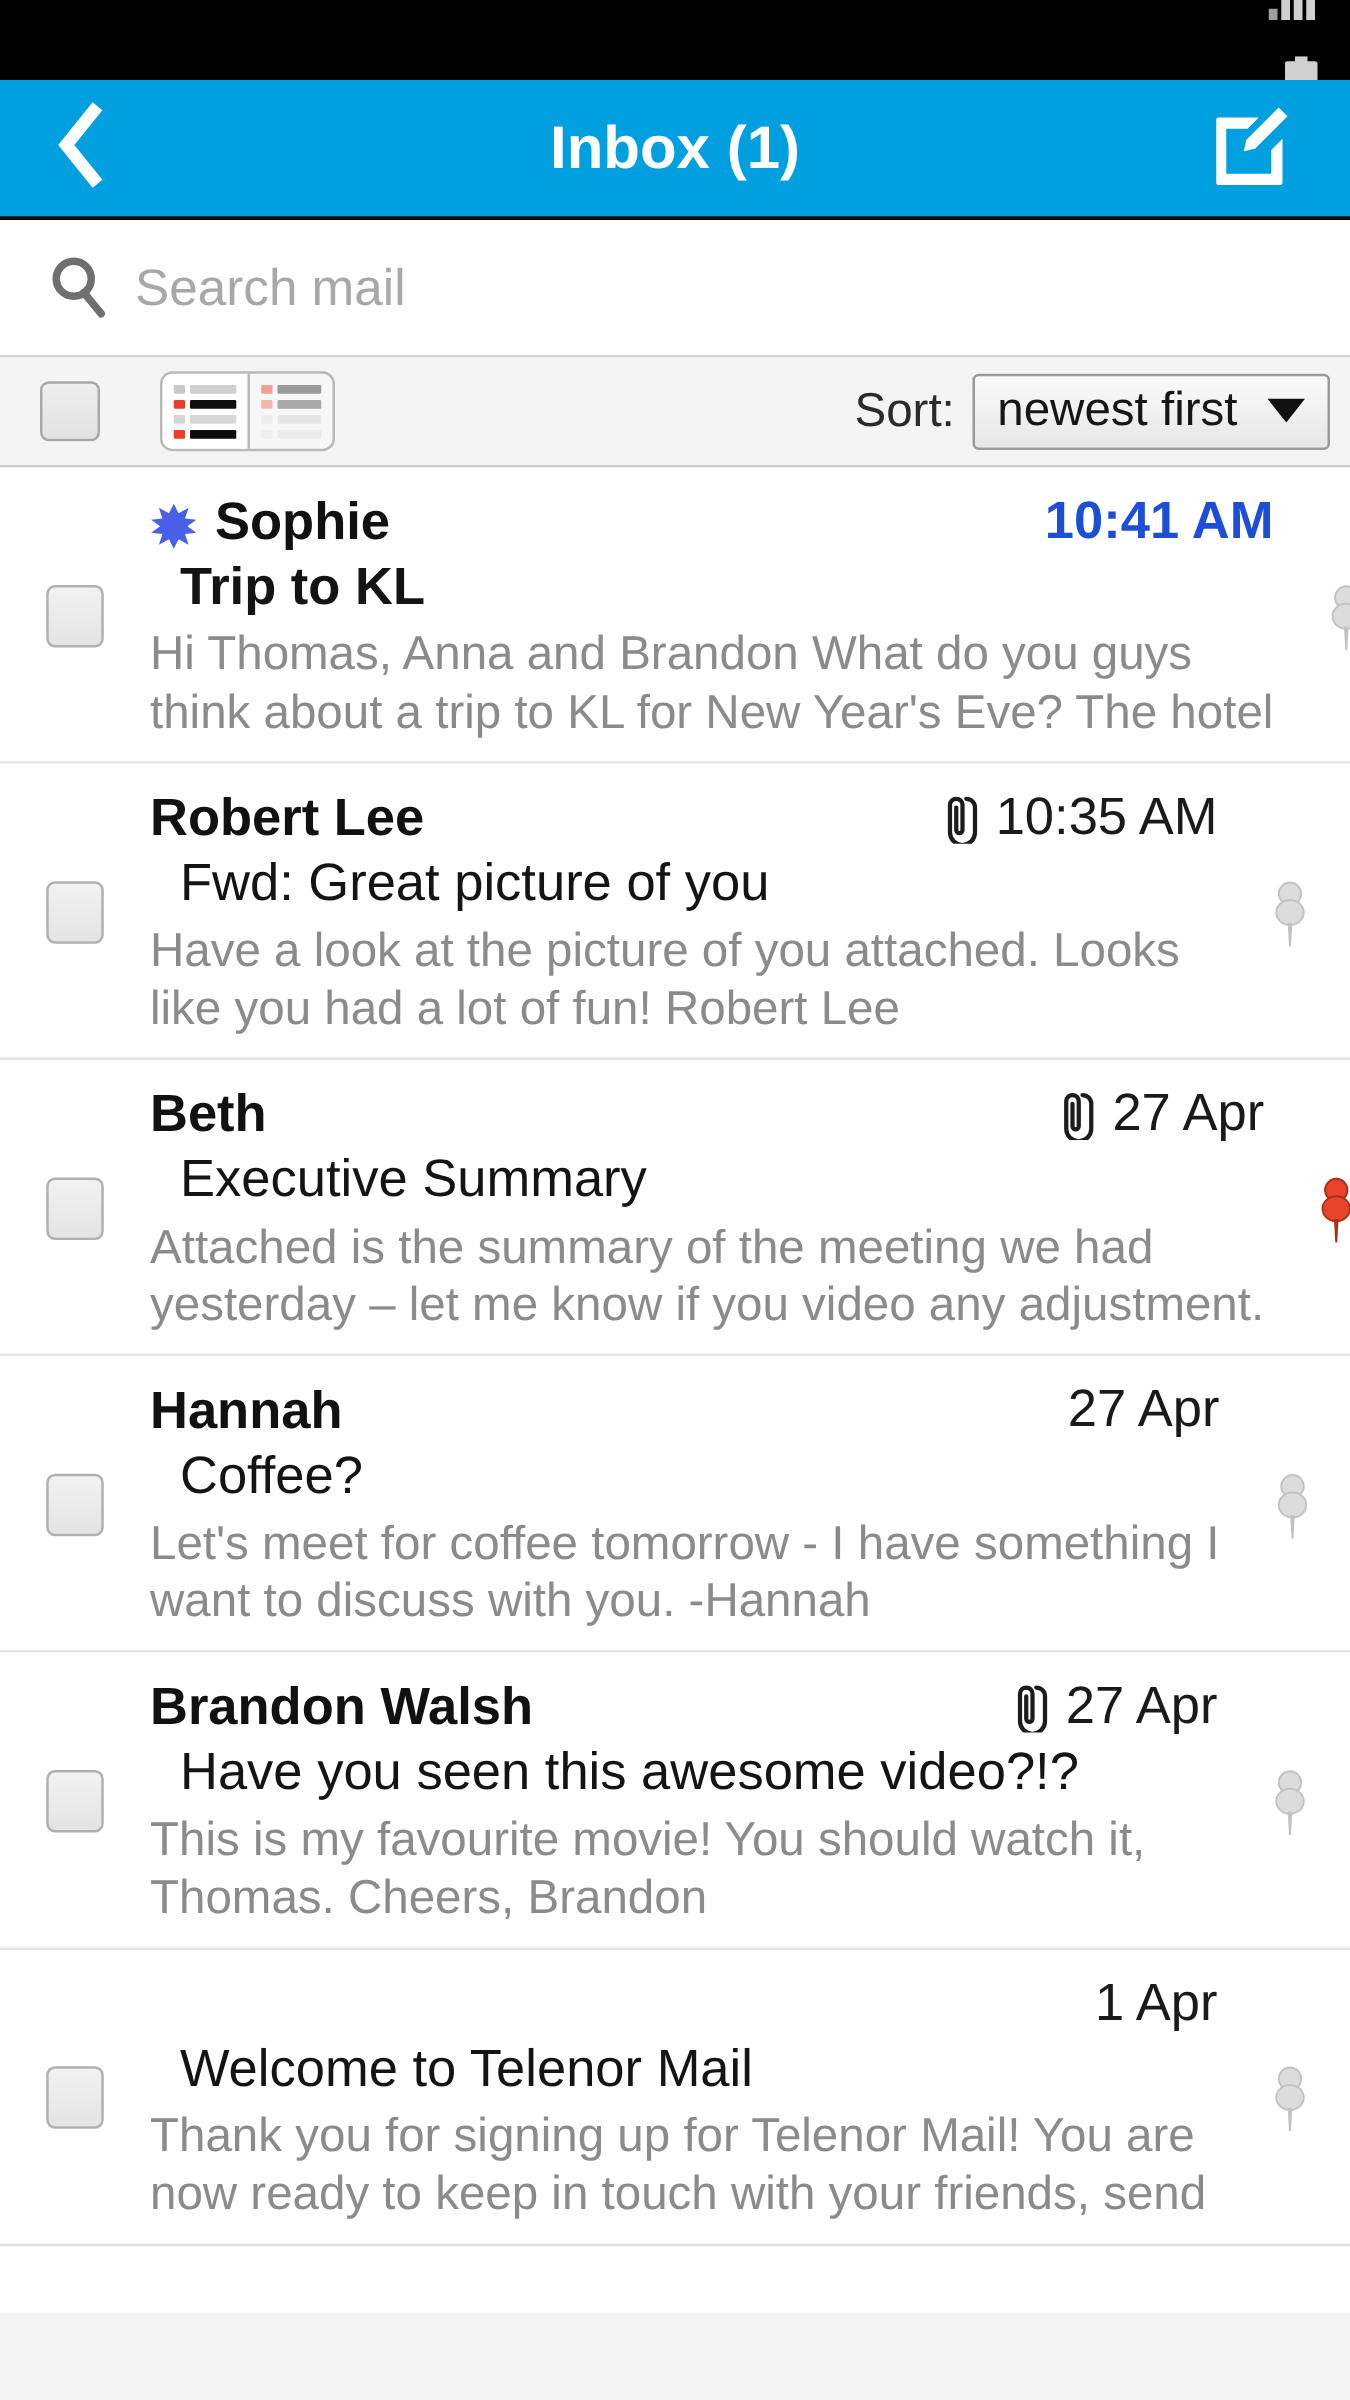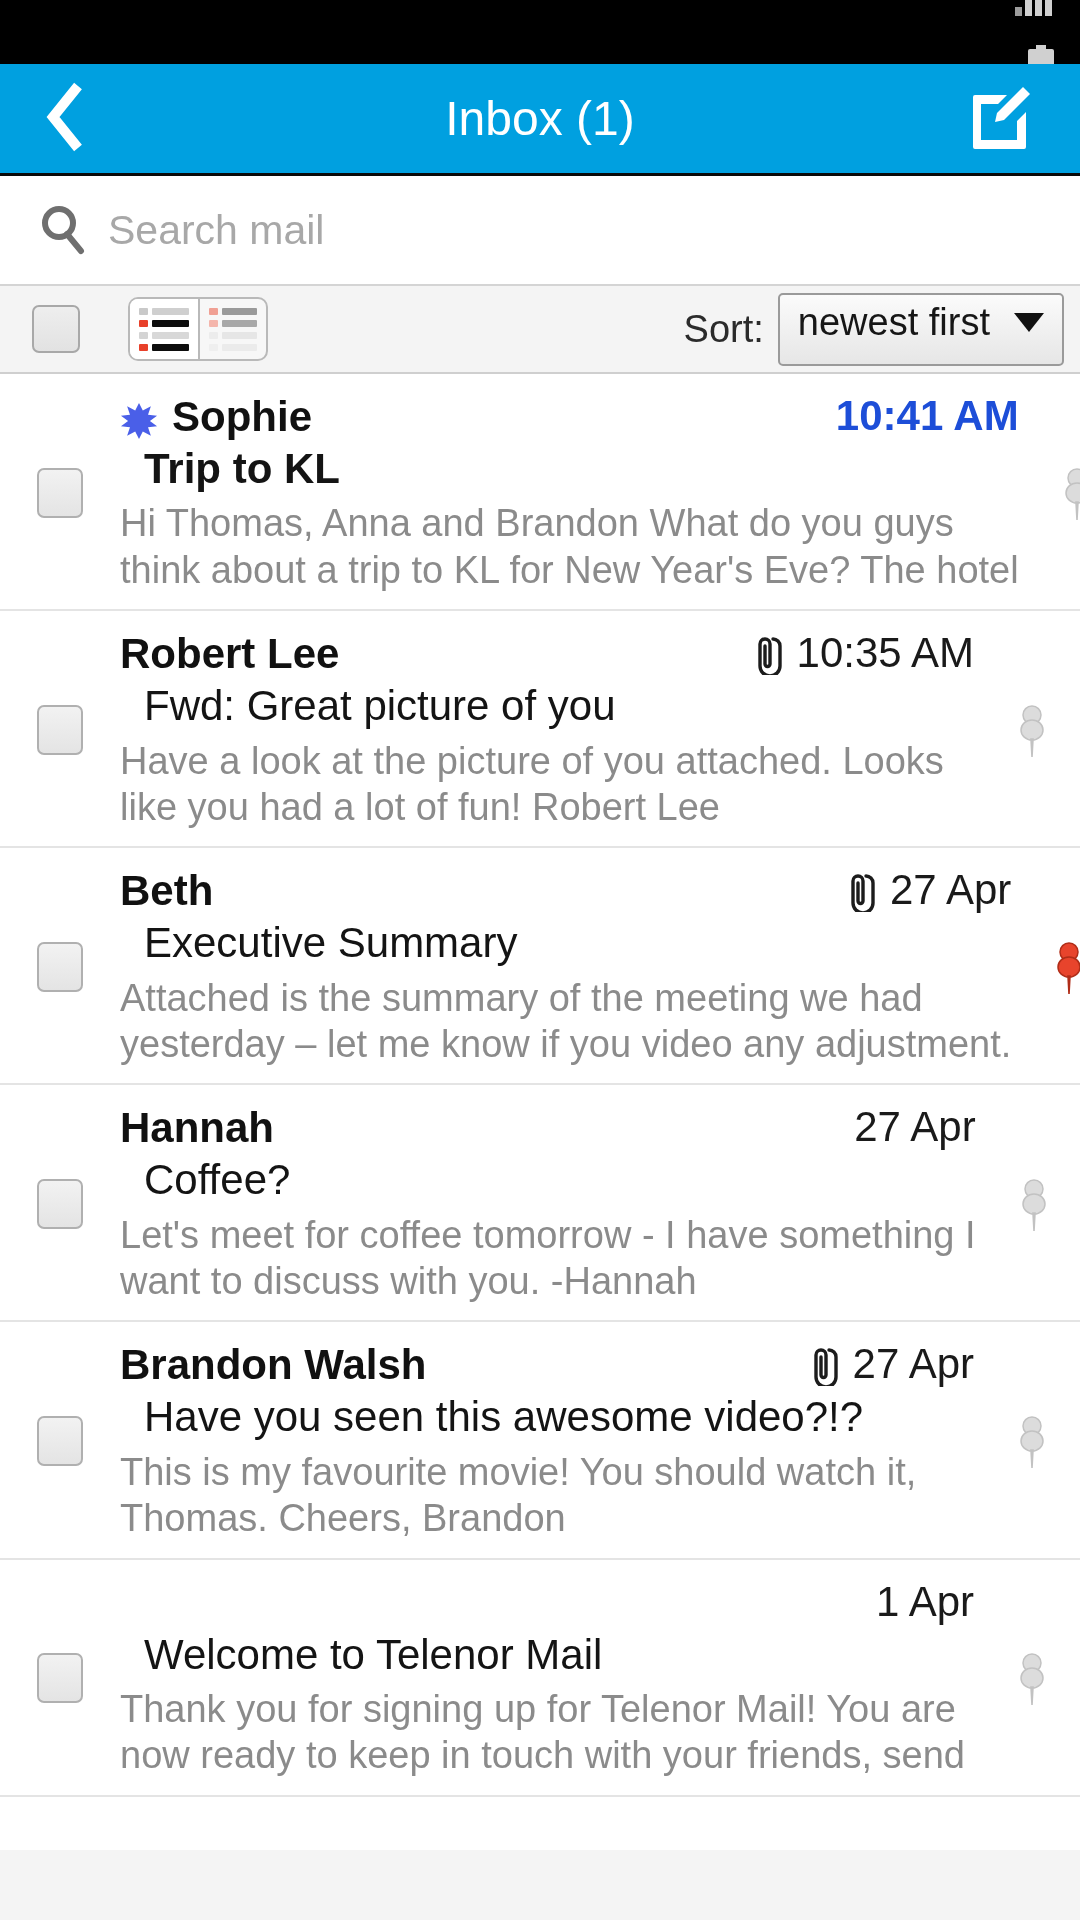--- a/index.html
+++ b/index.html
@@ -25,21 +25,21 @@
 
   
   .appbar {
     height:112px; background:#00a0e0; position:relative;
     display:flex; align-items:center; flex:0 0 112px;
     border-bottom:3px solid #0a0a0a;
   }
   .back-btn { width:130px; height:112px; display:flex; align-items:center; justify-content:center; }
   .appbar-title {
     position:absolute; left:0; right:0; text-align:center;
-    color:#ffffff; font-size:48px; font-weight:normal; letter-spacing:0px;
+    color:#ffffff; font-size:48px; font-weight:bold; letter-spacing:0px;
     pointer-events:none;
   }
   .compose-btn { position:absolute; right:36px; width:90px; height:112px; display:flex; align-items:center; justify-content:center; }
 
   
   .searchbar {
     height:110px; background:#ffffff; display:flex; align-items:center;
     padding-left:34px; flex:0 0 110px; border-bottom:2px solid #d4d4d4;
   }
   .search-icon { width:58px; height:58px; flex:0 0 58px; margin-right:16px; }
@@ -70,21 +70,21 @@
   .vt-row { display:flex; align-items:center; gap:4px; }
   .vt-dot { width:9px; height:7px; border-radius:1px; }
   .vt-bar { height:7px; border-radius:1px; flex:1; }
 
   .sort-wrap { position:absolute; right:16px; display:flex; align-items:center; gap:14px; }
   .sort-label { font-size:38px; color:#2b2b2b; }
   .sort-select {
     display:flex; align-items:center; gap:24px;
     background:linear-gradient(#fbfbfb,#e6e6e6);
     border:2px solid #9a9a9a; border-radius:5px;
-    padding:6px 18px 20px 18px;
+    padding:6px 18px 8px 18px;
   }
   .sort-value { font-size:38px; color:#161616; }
   .caret { width:0;height:0;border-left:15px solid transparent;border-right:15px solid transparent;border-top:19px solid #111; }
 
   
   .maillist { flex:1 1 auto; overflow:hidden; background:#ffffff; }
   .mailrow {
     position:relative; display:flex; align-items:stretch;
     border-bottom:2px solid #e4e4e4; background:#ffffff;
     padding:18px 0 16px 0; min-height:195px;

